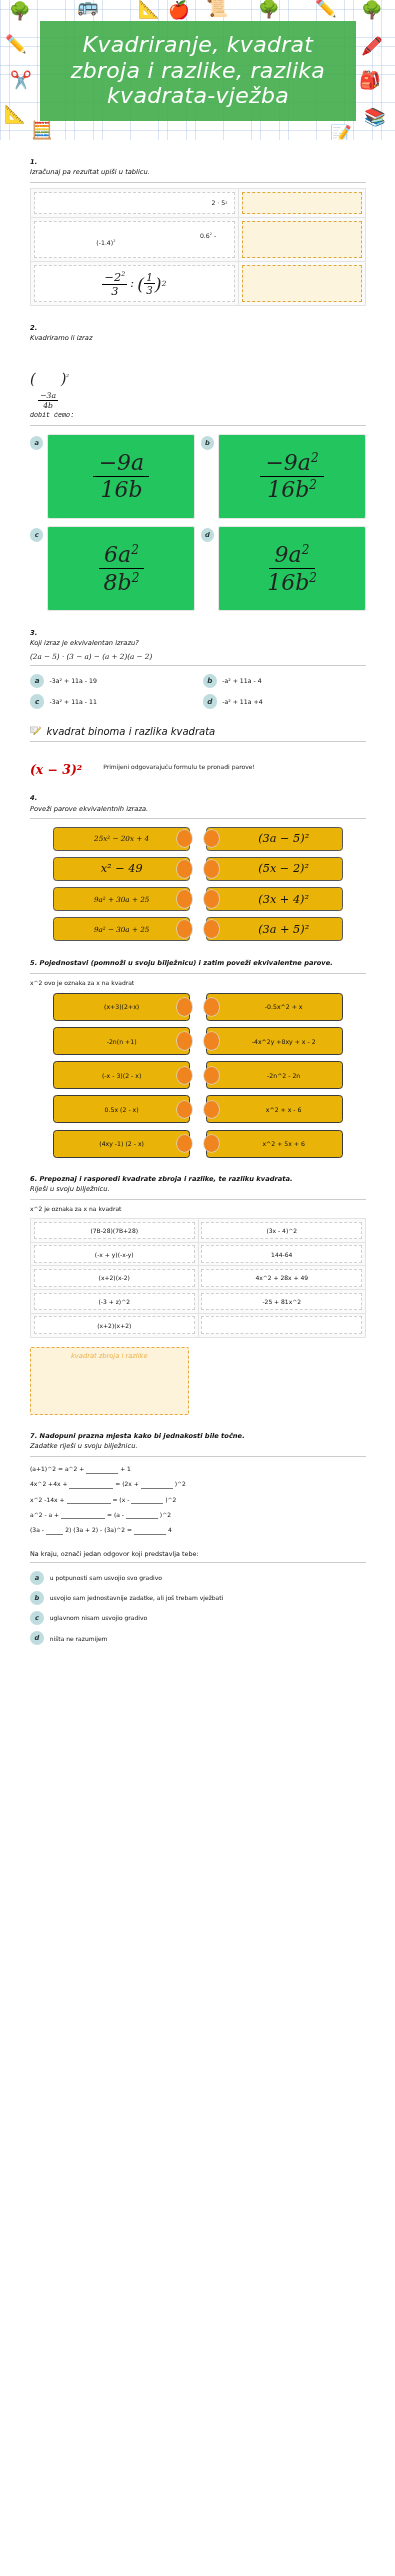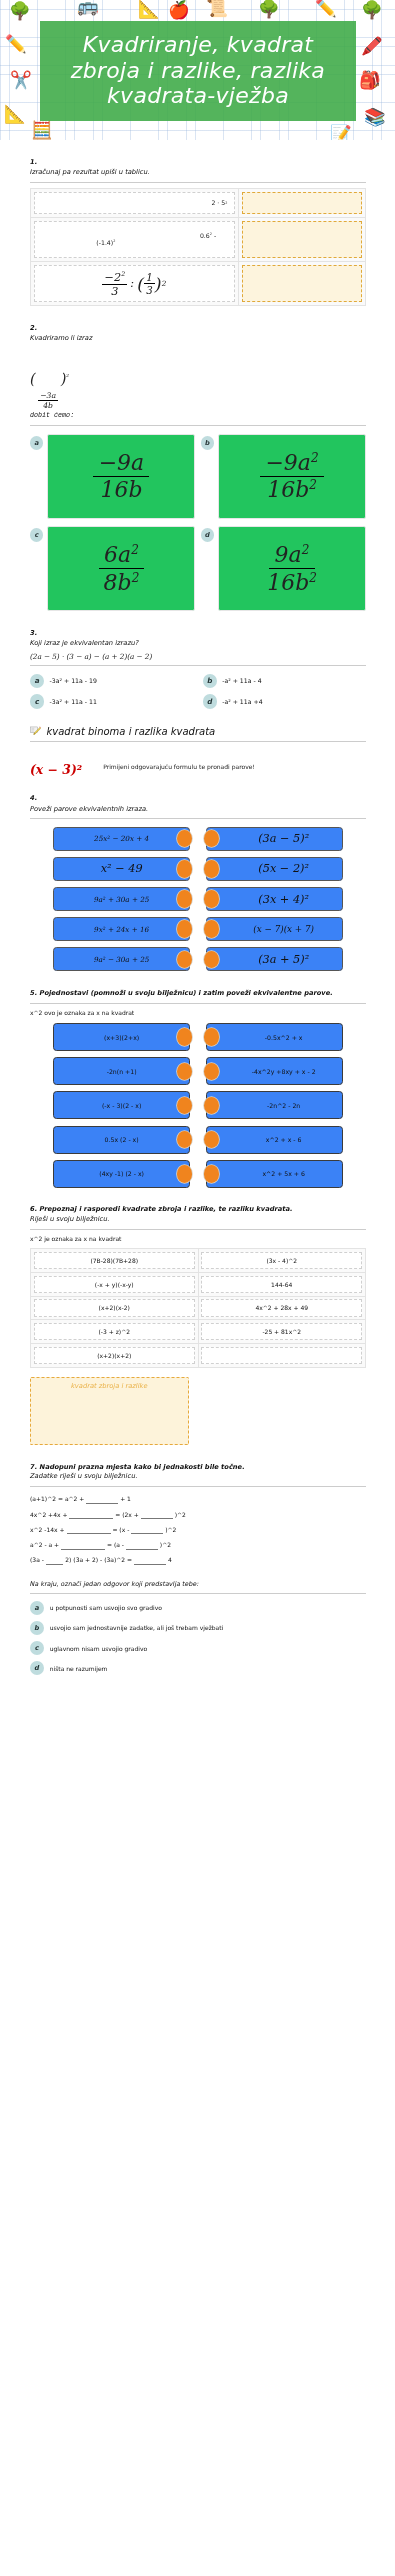--- a/index.html
+++ b/index.html
@@ -198,21 +198,21 @@
     display: grid;
     grid-template-columns: 1fr 1fr;
     column-gap: 15.5px;
     margin-bottom: 6.2px;
     align-items: center;
   }
   .mbox {
     position: relative;
     border: 0.5px solid #555;
     border-radius: 3.6px;
-    background: #3b82f6;
+    background: #eab308;
     min-height: 24px;
     display: flex; align-items: center; justify-content: center;
     padding: 3.1px 13.4px;
     font-family: "DejaVu Serif", serif;
     font-style: italic;
     font-size: 7.2px;
     color: #111;
   }
   .mbox.left  { margin-left: 23px; }
   .mbox.right { margin-right: 23px; padding-left: 32px; }
@@ -309,21 +309,20 @@
     border-bottom: 0.5px solid #777;
     height: 6.2px;
     vertical-align: bottom;
   }
   .blank.sm { min-width: 17.5px; }
   .blank.lg { min-width: 44px; }
 
   
   .final-q {
     font-family: "DejaVu Sans", sans-serif;
-    font-style: italic;
     font-size: 6.4px;
     margin-top: 15.5px;
     color: #111;
   }
   .final-list { margin-top: 7.2px; }
   .final-row { display: flex; align-items: center; gap: 5.7px; margin-bottom: 6.2px; }
   .final-bullet {
     width: 14px; height: 14px; border-radius: 50%;
     background: #bfdcde; color: #253536;
     display: flex; align-items: center; justify-content: center;
@@ -555,30 +554,20 @@
           <span>9a² + 30a + 25</span>
           <span class="dot"></span>
         </div>
         <div class="mbox right big">
           <span class="dot"></span>
           <span>(3x + 4)²</span>
         </div>
       </div>
       <div class="match-row">
         <div class="mbox left">
-          <span>9x² + 24x + 16</span>
-          <span class="dot"></span>
-        </div>
-        <div class="mbox right" style="font-size:8.8px;">
-          <span class="dot"></span>
-          <span>(x − 7)(x + 7)</span>
-        </div>
-      </div>
-      <div class="match-row">
-        <div class="mbox left">
           <span>9a² − 30a + 25</span>
           <span class="dot"></span>
         </div>
         <div class="mbox right big">
           <span class="dot"></span>
           <span>(3a + 5)²</span>
         </div>
       </div>
     </div>
 

